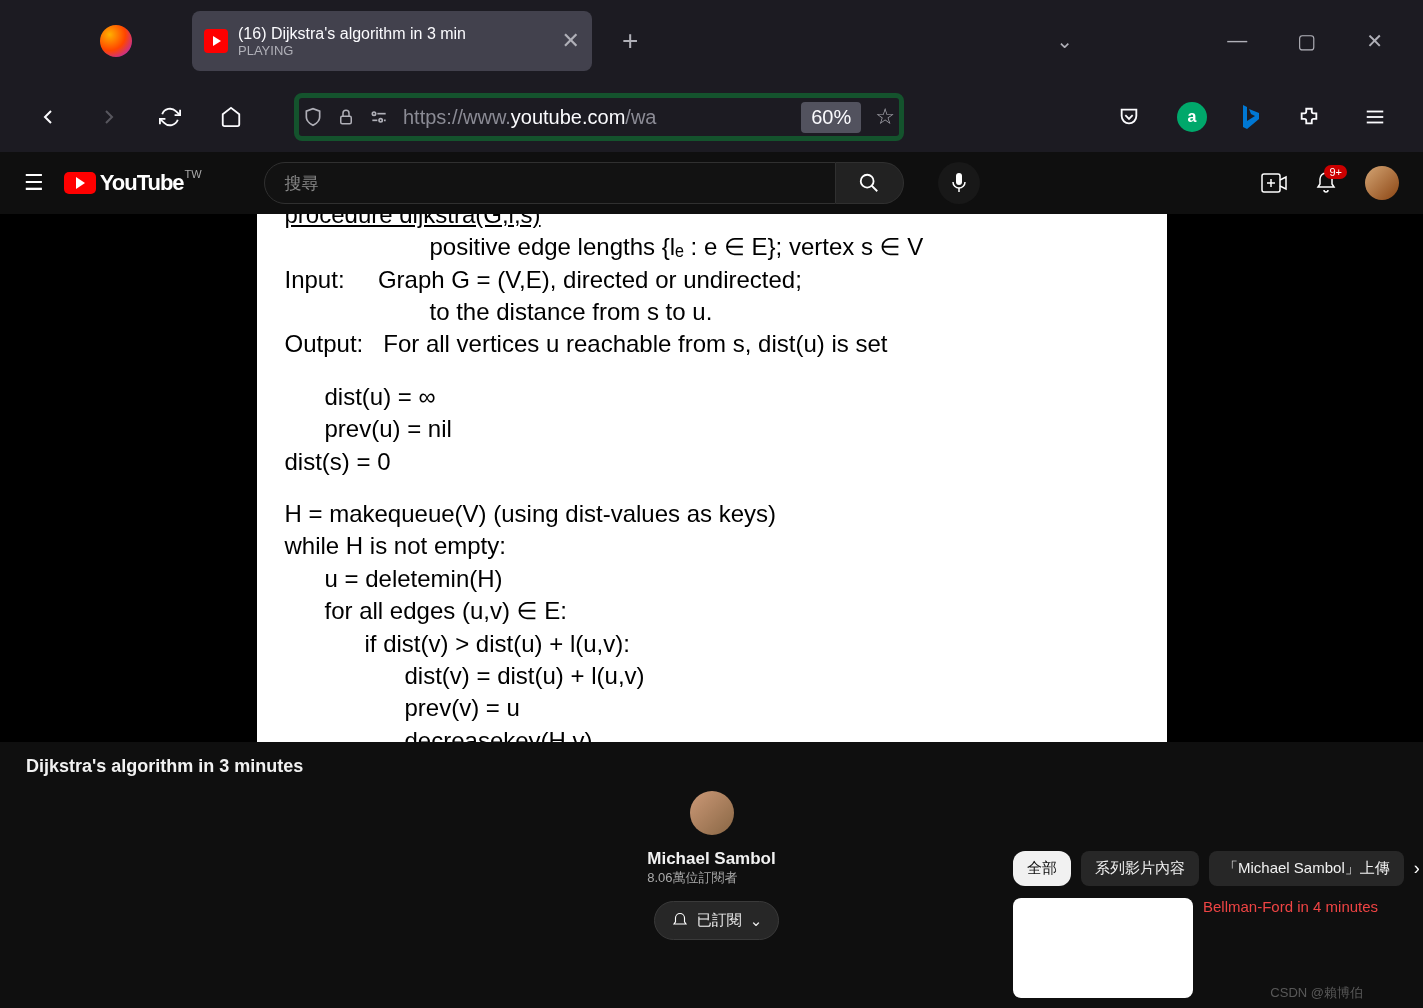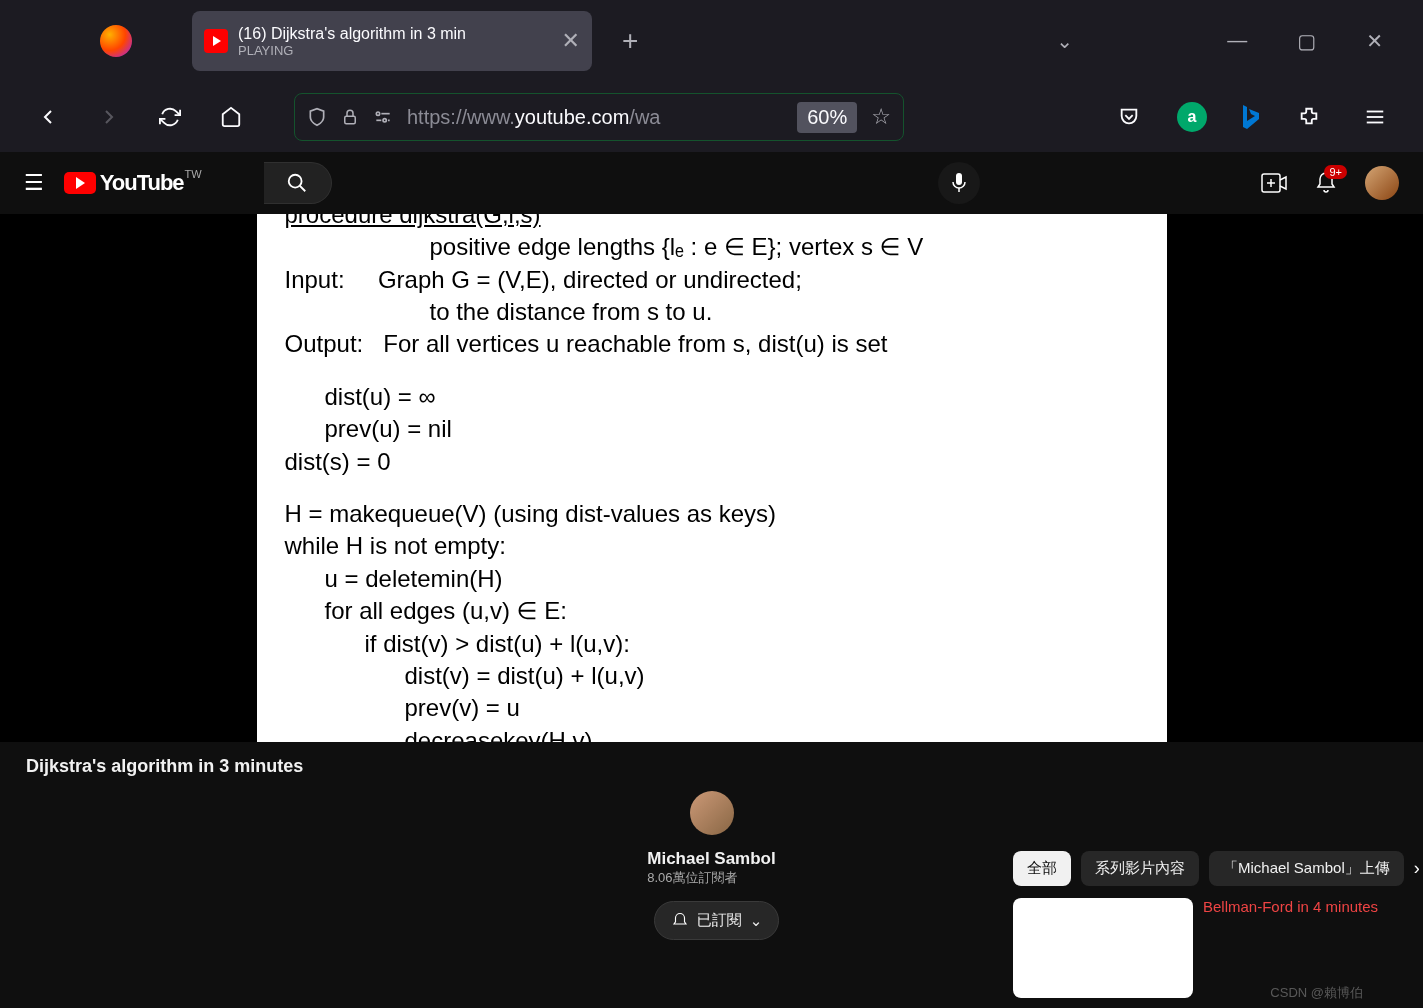--- a/index.html
+++ b/index.html
@@ -16,21 +16,21 @@
 .tab-status { font-size: 13px; color: #b0b0b8; }
 .tab-close { color: #b0b0b8; font-size: 22px; margin-left: 8px; cursor: pointer; }
 .new-tab { color: #b0b0b8; font-size: 28px; margin-left: 30px; cursor: pointer; }
 .window-controls { position: absolute; right: 0; display: flex; gap: 50px; padding-right: 40px; }
 .wc { color: #b0b0b8; font-size: 20px; cursor: pointer; }
 .tab-arrow { position: absolute; right: 350px; color: #b0b0b8; font-size: 20px; }
 
 .toolbar { height: 70px; background: #1c1b22; display: flex; align-items: center; padding: 0 30px; gap: 25px; }
 .tb-btn { color: #b0b0b8; font-size: 22px; cursor: pointer; display: flex; align-items: center; justify-content: center; width: 36px; height: 36px; }
 .tb-btn.disabled { opacity: 0.4; }
-.urlbar { flex: 1; max-width: 610px; height: 48px; background: #1c1b22; border: 1px solid #14532d; border-radius: 8px; display: flex; align-items: center; padding: 0 12px; gap: 14px; margin-left: 20px; }
+.urlbar { flex: 1; max-width: 610px; height: 48px; background: #1c1b22; border: 5px solid #14532d; border-radius: 8px; display: flex; align-items: center; padding: 0 4px; gap: 14px; margin-left: 20px; }
 .urlbar-icon { color: #b0b0b8; font-size: 18px; }
 .url-text { flex: 1; color: #8b8b95; font-size: 20px; white-space: nowrap; overflow: hidden; }
 .url-text .host { color: #fbfbfe; }
 .zoom-badge { background: #52525e; padding: 4px 10px; border-radius: 4px; font-size: 20px; color: #fbfbfe; }
 .star { color: #b0b0b8; font-size: 22px; }
 .ext-icons { display: flex; gap: 30px; margin-left: auto; align-items: center; }
 .ext-a { width: 30px; height: 30px; background: #00a86b; border-radius: 50%; display: flex; align-items: center; justify-content: center; color: #fff; font-weight: bold; font-size: 16px; }
 .ext-b { color: #0078d4; font-size: 26px; }
 
 
@@ -66,21 +66,21 @@
 .actions { display: flex; gap: 10px; margin-left: auto; align-items: center; margin-right: 30px; }
 .pill { background: #272727; border-radius: 22px; padding: 9px 16px; display: flex; align-items: center; gap: 8px; color: #f1f1f1; font-size: 15px; cursor: pointer; }
 .pill-split { display: flex; background: #272727; border-radius: 22px; overflow: hidden; }
 .pill-split > div { padding: 9px 16px; display: flex; align-items: center; gap: 8px; color: #f1f1f1; cursor: pointer; }
 .pill-split > div:first-child { border-right: 1px solid #444; }
 .more-btn { width: 40px; height: 40px; background: #272727; border-radius: 50%; display: flex; align-items: center; justify-content: center; color: #fff; cursor: pointer; }
 
 .sidebar-related { position: absolute; right: 0; bottom: 0; width: 430px; background: #0f0f0f; padding: 10px 20px; }
 .chips { display: flex; gap: 10px; margin-bottom: 12px; align-items: center; }
 .chip { background: #272727; color: #f1f1f1; padding: 8px 14px; border-radius: 8px; font-size: 15px; cursor: pointer; white-space: nowrap; }
-.chip.active { background: #f1f1f1; color: #0f0f0f; }
+.chip.active { background: #f1f1f1; color: #0f0f0f; border-radius: 12px; }
 .chip-arrow { color: #fff; font-size: 18px; margin-left: auto; cursor: pointer; }
 .related-item { display: flex; gap: 10px; }
 .related-thumb { width: 180px; height: 100px; background: #fff; border-radius: 8px; }
 .related-title { font-size: 15px; color: #ef4444; font-weight: 500; }
 
 .watermark { position: absolute; bottom: 6px; right: 60px; color: #888; font-size: 13px; opacity: 0.6; }
 
 svg { display: block; }
 </style>
 </head>
@@ -184,20 +184,21 @@
 
 <div class="yt-page">
   <div class="yt-header">
     <div class="yt-menu">☰</div>
     <div class="yt-logo">
       <div class="yt-logo-icon"></div>
       <div class="yt-logo-text">YouTube</div>
       <div class="yt-country">TW</div>
     </div>
     <div class="yt-search">
+      <div class="yt-search-input">搜尋</div>
       <div class="yt-search-btn">
         <svg width="22" height="22" viewBox="0 0 24 24" fill="none" stroke="#fff" stroke-width="2">
             <circle cx="10" cy="10" r="7"></circle>
             <line x1="21" y1="21" x2="15" y2="15"></line>
           </svg>
       </div>
     </div>
     <div class="yt-mic">
       <svg width="16" height="20" viewBox="0 0 16 20" fill="#fff">
           <rect x="5" y="0" width="6" height="12" rx="3"></rect>

